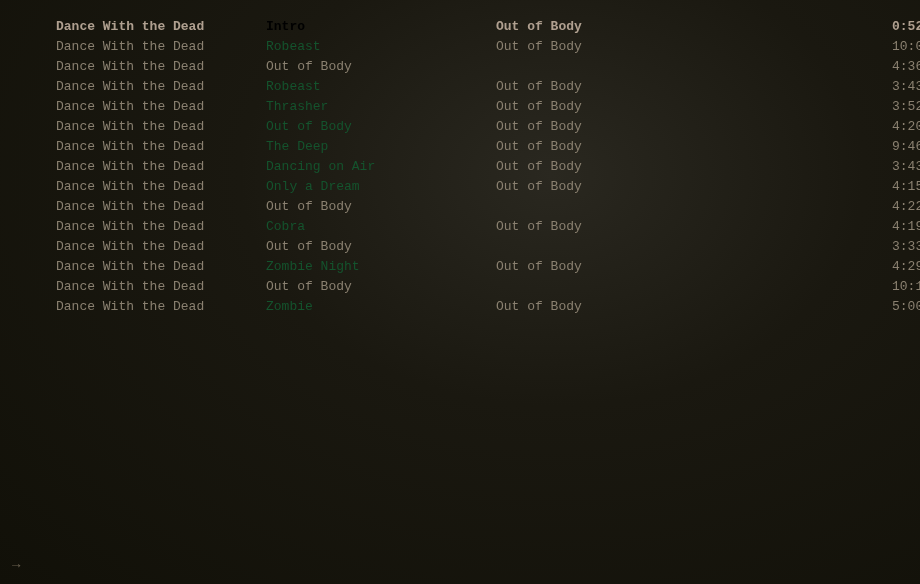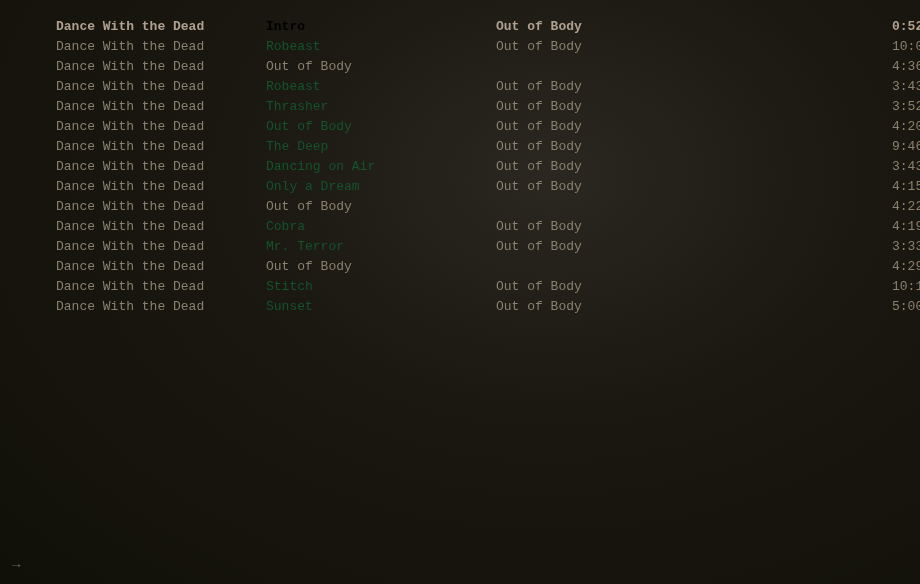--- a/index.html
+++ b/index.html
@@ -144,36 +144,35 @@
       <div class="col-duration">4:22</div>
     </div>
     <div class="track-row">
       <div class="col-artist">Dance With the Dead</div>
       <div class="col-title">Cobra</div>
       <div class="col-album">Out of Body</div>
       <div class="col-duration">4:19</div>
     </div>
     <div class="track-row">
       <div class="col-artist">Dance With the Dead</div>
-      <div class="col-title">Mr. Terror</div>
       <div class="col-album">Out of Body</div>
       <div class="col-duration">3:33</div>
     </div>
     <div class="track-row">
       <div class="col-artist">Dance With the Dead</div>
+      <div class="col-title">Zombie Night</div>
       <div class="col-album">Out of Body</div>
       <div class="col-duration">4:29</div>
     </div>
     <div class="track-row">
       <div class="col-artist">Dance With the Dead</div>
-      <div class="col-title">Stitch</div>
       <div class="col-album">Out of Body</div>
       <div class="col-duration">10:16</div>
     </div>
     <div class="track-row">
       <div class="col-artist">Dance With the Dead</div>
-      <div class="col-title">Sunset</div>
+      <div class="col-title">Zombie</div>
       <div class="col-album">Out of Body</div>
       <div class="col-duration">5:00</div>
     </div>
   </div>
 
 <div class="bottom-arrow">→</div>
 
 </body></html>

